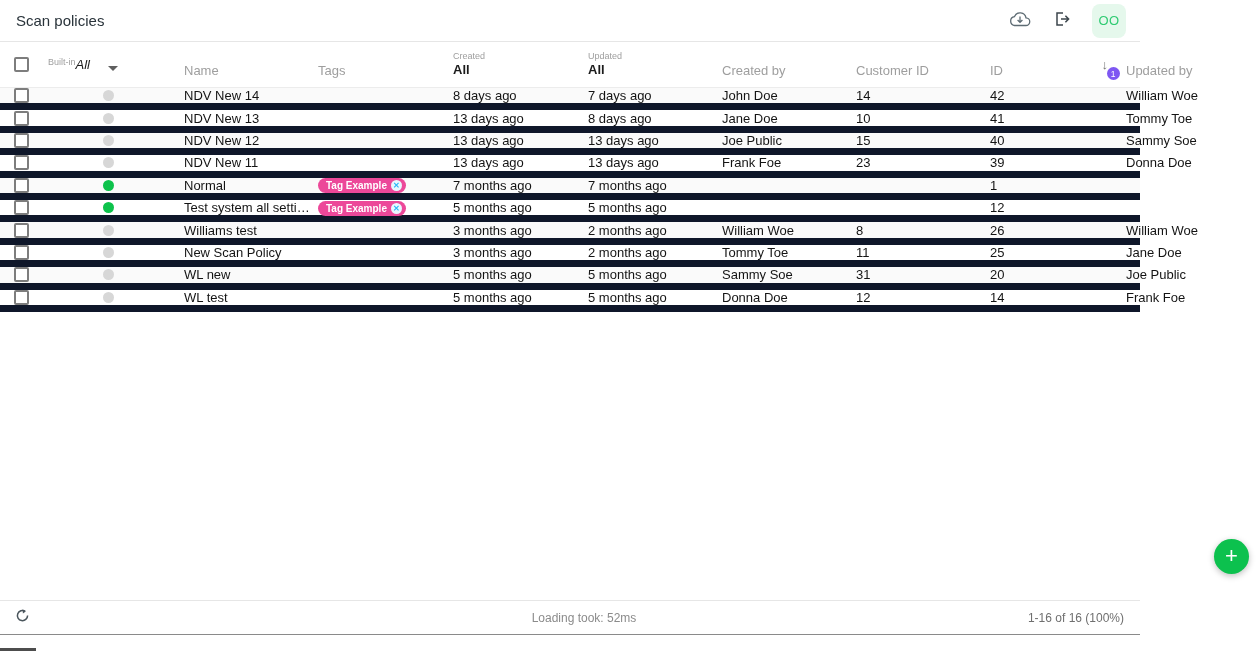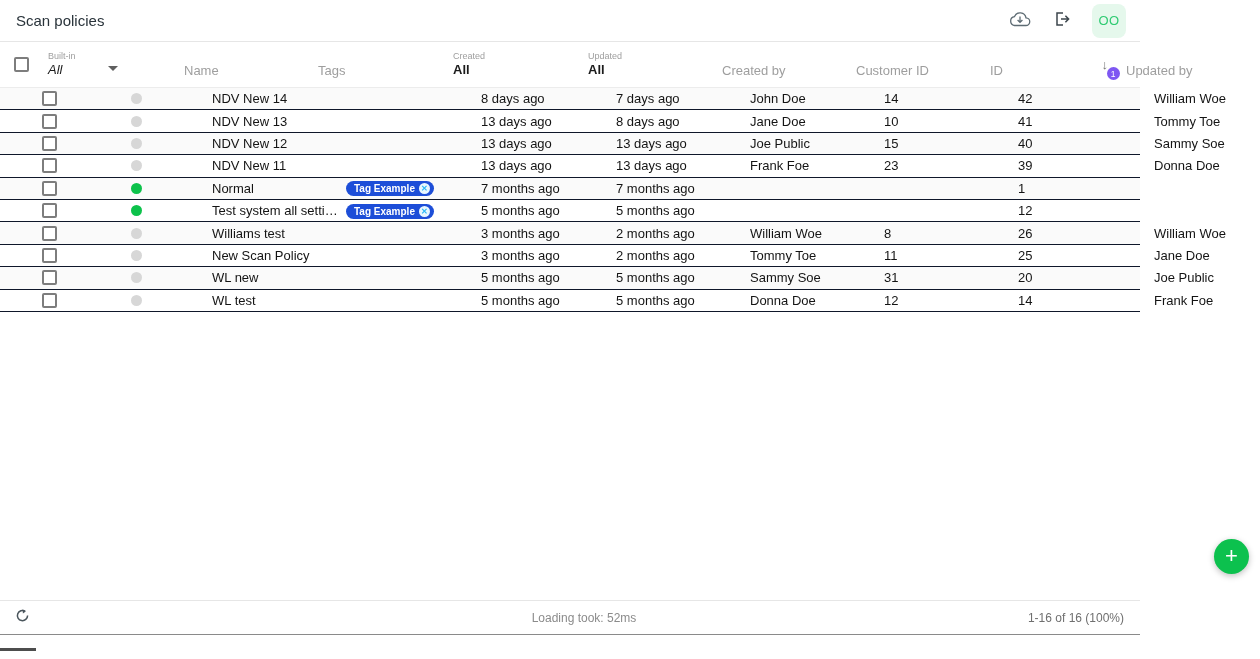--- a/index.html
+++ b/index.html
@@ -23,39 +23,39 @@
   .thead { position:absolute; top:42px; left:0; right:0; height:46px;
     border-bottom:1px solid #ececec; }
   .th { display:flex; flex-direction:column; justify-content:center; font-size:13px; color:#9e9e9e; }
   .th .plain { padding-top:12px; }
   .mini-label { font-size:9px; color:#9e9e9e; line-height:11px; }
   .filter-value { font-size:13px; color:#1b1b1b; font-weight:bold; line-height:16px; }
   .filter-value.italic { font-style:italic; font-weight:normal; }
   .check-cell { display:flex; align-items:center; padding-left:14px; }
   .checkbox { width:15px; height:15px; border:2px solid #7d7d7d; border-radius:2px; background:#fff; cursor:pointer; }
   .builtin-head { position:relative; display:flex; align-items:center; }
-  .builtin-box { display:flex; flex-direction:column; justify-content:space-between; }
+  .builtin-box { display:flex; flex-direction:row; justify-content:space-between; }
   .caret { position:absolute; left:60px; top:24px; width:0; height:0;
     border-left:5px solid transparent; border-right:5px solid transparent;
     border-top:5px solid #5f5f5f; cursor:pointer; }
   .id-head { position:relative; }
   .sort-wrap { position:absolute; right:18px; top:16px; cursor:pointer; }
   .sort-arrow { font-size:13px; color:#757575; line-height:13px; }
   .sort-badge { position:absolute; left:5px; top:9px; width:13px; height:13px; border-radius:50%;
     background:#7e57f2; color:#fff; font-size:8.5px; display:flex; align-items:center; justify-content:center; }
 
   .tbody { position:absolute; top:88px; left:0; right:0; }
-  .row { height:22.4px; border-bottom:1px solid #0f172a; align-items:center; cursor:pointer;padding-left:28px; }
+  .row { height:22.4px; border-bottom:7px solid #0f172a; align-items:center; cursor:pointer; }
   .row.alt { background:#fafafa; }
   .cell { font-size:13px; color:#141414; white-space:nowrap; overflow:hidden; text-overflow:ellipsis; padding-right:8px; }
   .dot-cell { padding-left:55px; display:flex; align-items:center; }
   .dot { width:11px; height:11px; border-radius:50%; }
   .dot.gray { background:#d7d7d7; }
   .dot.green { background:#0dc24b; }
-  .tag-pill { display:inline-flex; align-items:center; gap:4px; background:#1d4ed8; color:#fff;
+  .tag-pill { display:inline-flex; align-items:center; gap:4px; background:#ec4899; color:#fff;
     font-size:10px; font-weight:bold; padding:2px 4px 2px 8px; border-radius:10px; cursor:pointer; }
   .tag-x { width:11px; height:11px; border-radius:50%; background:rgba(255,255,255,.35);
     display:flex; align-items:center; justify-content:center; font-size:8px; font-weight:bold; color:#29b6f6;
     background:#e8f7fe; cursor:pointer; }
 
   
   .footer { position:absolute; left:0; right:0; top:600px; height:35px;
     border-top:1px solid #e6e6e6; border-bottom:1px solid #8a8a8a;
     display:flex; align-items:center; }
   .footer-center { position:absolute; left:0; right:0; text-align:center; font-size:12px; color:#8b8b8b;padding-left:28px; }

